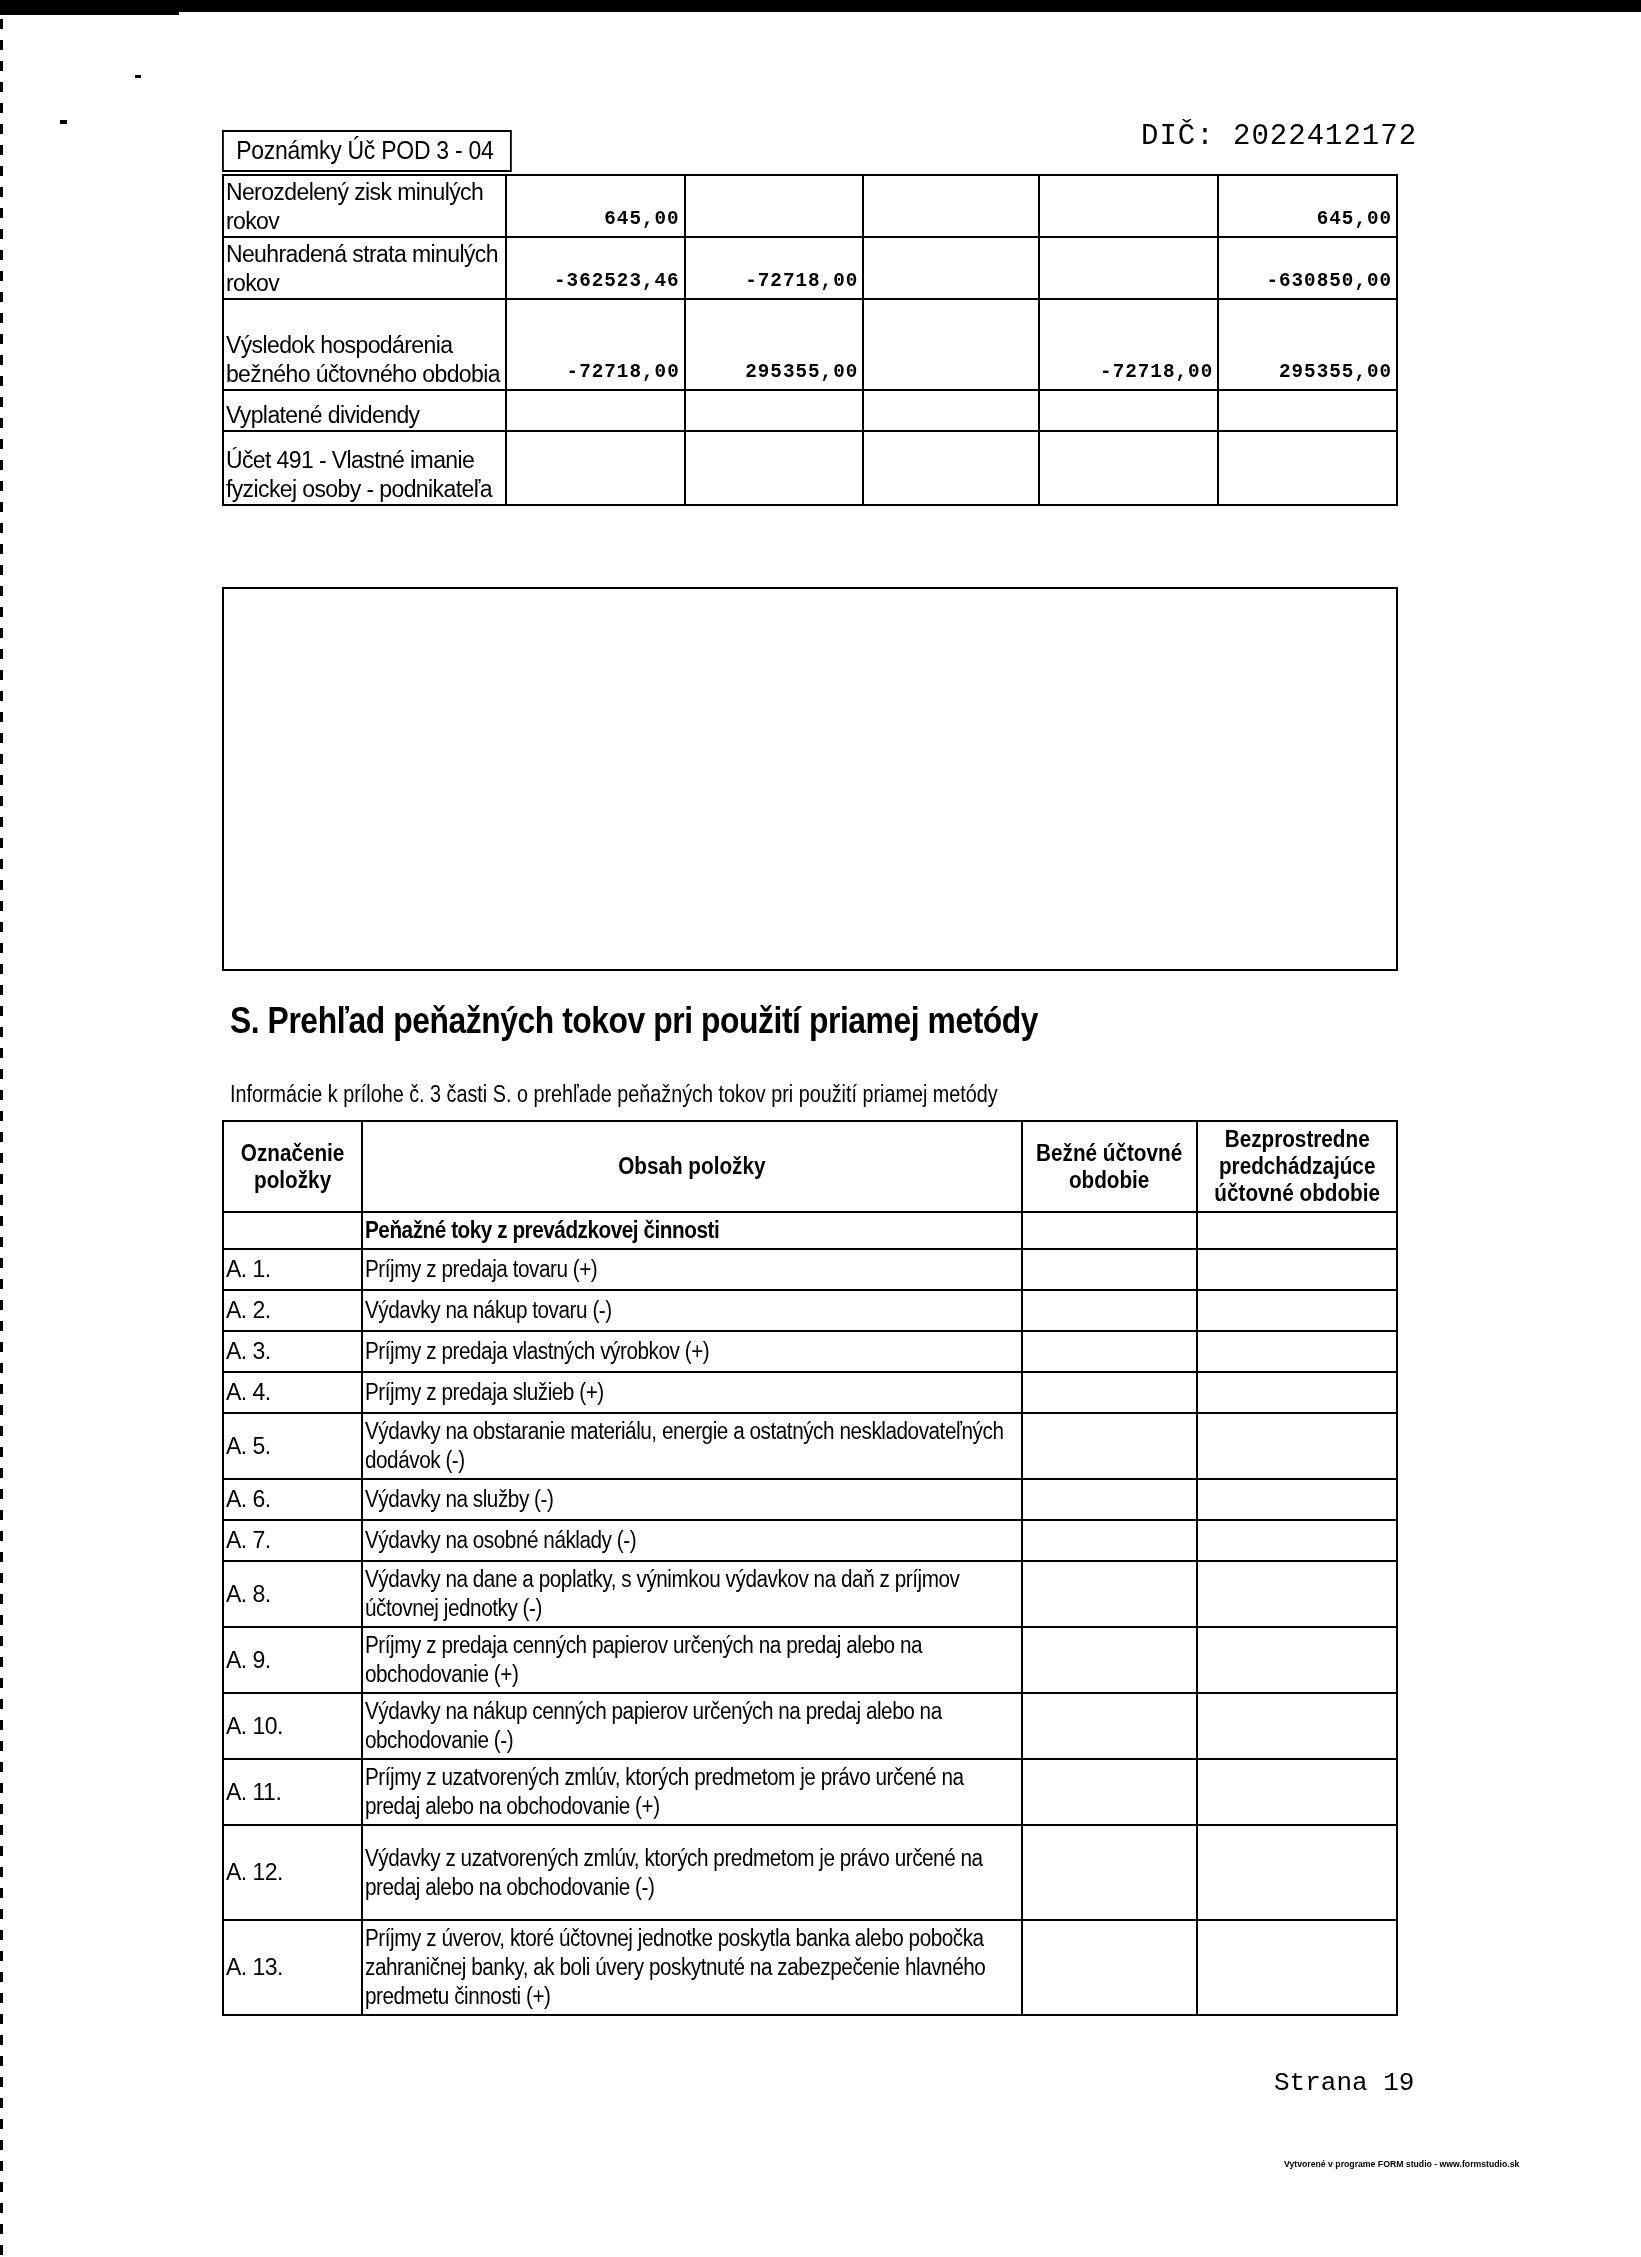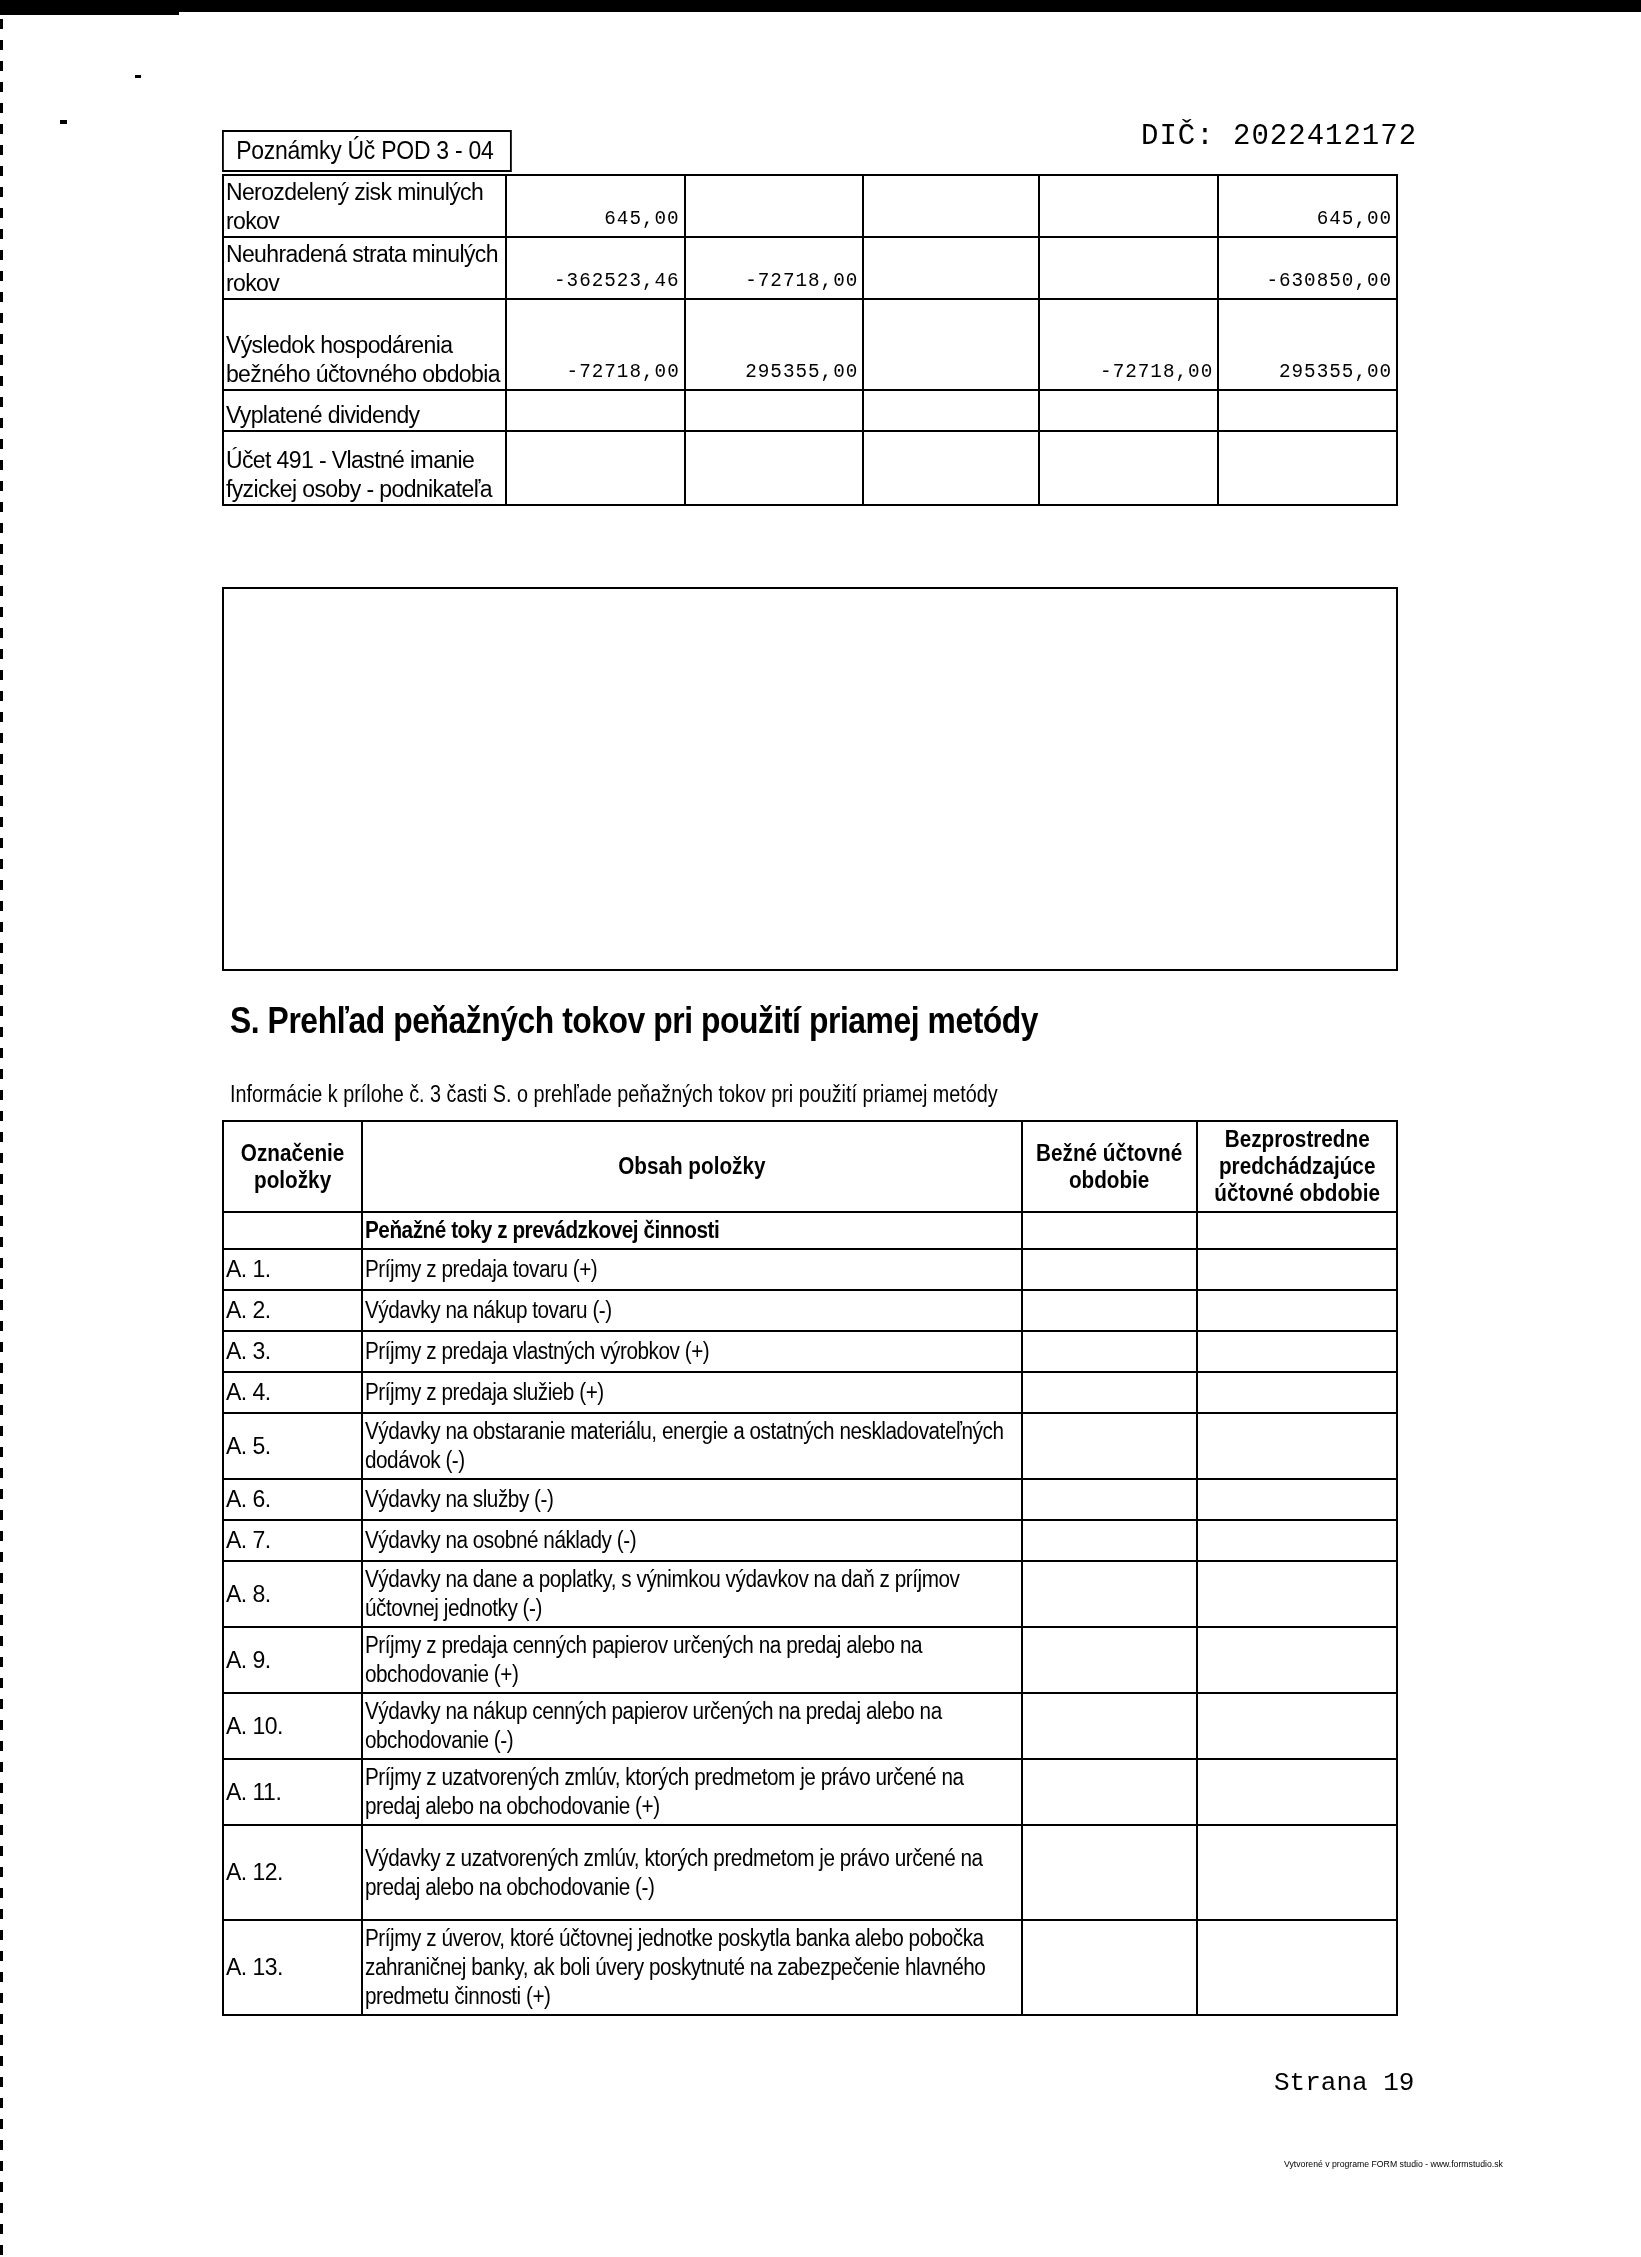--- a/index.html
+++ b/index.html
@@ -25,21 +25,21 @@
     }
     table { border-collapse: collapse; position: absolute; }
     .t1 { left: 222px; top: 174px; width: 1176px; }
     .t1 td { border: 2.9px solid #000; padding: 0 3.9px; vertical-align: bottom; }
     .t1 td.lbl {
       width: 280px; font-size: 23px; line-height: 29px; padding: 0 1.9px 0 1.9px;
       letter-spacing: -0.6px;
     }
     .t1 td.num {
       width: 170px; text-align: right; font-family: "Liberation Mono", monospace;
-      font-size: 19.3px; padding-bottom: 5.8px; letter-spacing: 1px;
+      font-size: 19.3px; padding-bottom: 5.8px; letter-spacing: 1px; font-weight: bold;
     }
     .empty-box { position: absolute; left: 222px; top: 587px; width: 1176px; height: 384px;
       border: 2.9px solid #000; box-sizing: border-box; }
     .section-title {
       position: absolute; left: 230px; top: 1000px; font-size: 37px; font-weight: bold;
       letter-spacing: -0.5px; transform: scaleX(0.86); transform-origin: left;
     }
     .section-info {
       position: absolute; left: 230px; top: 1081px; font-size: 23px;
       transform: scaleX(0.86); transform-origin: left; white-space: nowrap;
@@ -59,21 +59,21 @@
     .t2 tr.r1 td { height: 39px; }
     .t2 tr.r2 td { height: 64px; }
     .t2 tr.r3 td { height: 93px; }
     .squeeze { display: inline-block; transform: scaleX(0.9); transform-origin: left; white-space: nowrap; }
     .squeeze-c { display: inline-block; transform: scaleX(0.9); }
     .page-num {
       position: absolute; left: 1274px; top: 2068px; font-family: "Liberation Mono", monospace;
       font-size: 26px;
     }
     .footer {
-      position: absolute; left: 1284px; top: 2159px; font-size: 8.7px; font-weight: normal;
+      position: absolute; left: 1284px; top: 2159px; font-size: 8.7px; font-weight: bold;
       white-space: nowrap;
     }
   </style>
 </head>
 <body>
 
 <div class="scan-top"></div>
 <div class="scan-top2"></div>
 <div class="scan-left"></div>
 <div class="speck" style="left:135px;top:75px;"></div>

